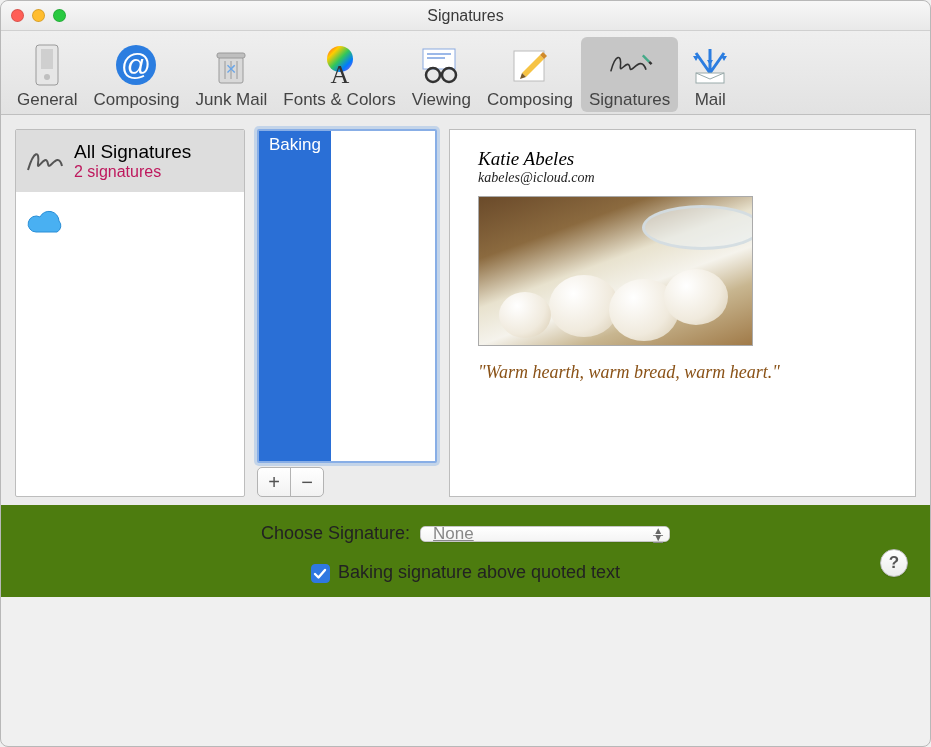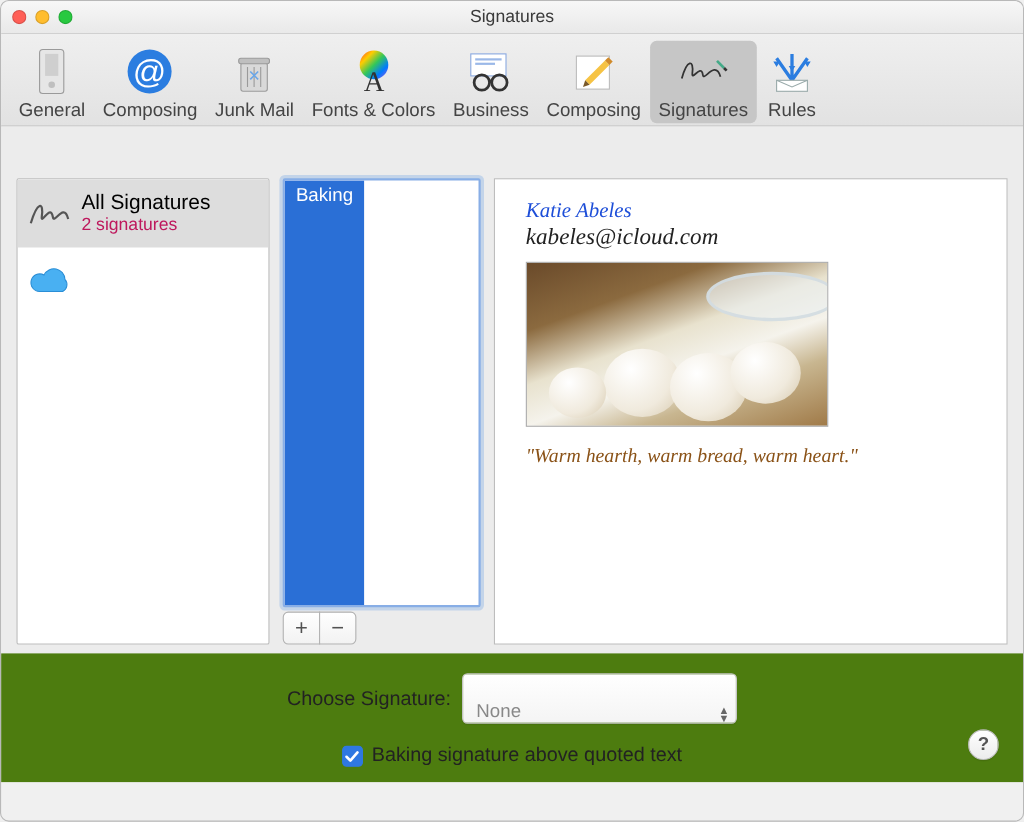--- a/index.html
+++ b/index.html
@@ -145,22 +145,22 @@
     flex:1;
     display:flex;
     flex-direction:column;
   }
   .preview-box {
     border:1px solid #bdbdbd;
     background:#fff;
     height:368px;
     padding:18px 28px;
   }
-  .preview-name{ color:#1d4ed8; font-style:italic; font-family:Georgia,serif; font-size:19px; }
-  .preview-email{ font-style:italic; font-family:Georgia,serif; font-size:21px; }
+  .preview-name{ color:#000000; font-style:italic; font-family:Georgia,serif; font-size:19px; }
+  .preview-email{ font-style:italic; font-family:Georgia,serif; font-size:14px; }
   .preview-img-placeholder{
     margin-top:10px;
     width:275px; height:150px;
     background:linear-gradient(160deg,#6a4a2a 0%,#8b6a3f 25%,#e8e2ce 45%,#f5f3ec 60%,#c8b690 75%,#a07a48 100%);
     border:1px solid #aaa;
     position:relative;
     overflow:hidden;
   }
   .egg{position:absolute;border-radius:50%;background:radial-gradient(circle at 35% 30%,#fff,#f0eadd 60%,#d6c8ac);}
   .e1{width:70px;height:62px;left:70px;top:78px;}
@@ -178,43 +178,44 @@
   }
   .checkbox {
     width:19px;height:19px;border:1px solid #a0a0a0;border-radius:4px;background:#fff;
     display:inline-flex;align-items:center;justify-content:center;flex:none;margin-top:2px;
   }
   .checkbox.checked{background:#2f78e1;border-color:#2f78e1;color:#fff;}
   .check-svg{width:14px;height:14px;}
   .match-text{font-size:18px;color:#222;}
   .match-sub{font-size:16px;color:#7a7a7a;margin-top:2px;}
 
-  .accounts-col, .siglist, .preview-box{ height:424px;margin-top:33px; }
+  .accounts-col, .siglist, .preview-box{ height:368px; }
 
   
   .bottom {
     background:#4d7c0f;
     padding:18px 14px 14px 14px;
     position:relative;
   }
   .choose-row{
     display:flex; align-items:center; justify-content:center; gap:10px;
   }
   .choose-label{font-size:18px;}
   .popup {
     width:250px;
-    height:46px;
+    height:16px;
     border:1px solid #c5c5c5;
     border-radius:5px;
     background:linear-gradient(#ffffff,#f4f4f4);
     box-shadow:0 1px 1px rgba(0,0,0,0.08);
-    display:flex; align-items:flex-end; justify-content:space-between;
+    display:flex; align-items:center; justify-content:space-between;
     padding:0 6px 0 12px;
     color:#888;
     font-size:17px;
+    text-decoration:underline;
   }
   .popup .arrows{display:flex;flex-direction:column;line-height:7px;font-size:10px;color:#666;}
   .place-row{
     display:flex;align-items:center;gap:8px;justify-content:center;margin-top:18px;
   }
   .place-text{font-size:18px;}
   .help-btn{
     position:absolute; right:22px; bottom:20px;
     width:28px;height:28px;border-radius:50%;
     background:linear-gradient(#fff,#ececec);
@@ -296,21 +297,21 @@
     <div class="tool-icon">
       <svg width="48" height="44" viewBox="0 0 48 44">
           <rect x="6" y="6" width="32" height="20" fill="#fff" stroke="#8aa9e0"></rect>
           <rect x="10" y="10" width="24" height="2" fill="#9bb8e8"></rect>
           <rect x="10" y="14" width="18" height="2" fill="#9bb8e8"></rect>
           <circle cx="16" cy="32" r="7" fill="none" stroke="#333" stroke-width="2.5"></circle>
           <circle cx="32" cy="32" r="7" fill="none" stroke="#333" stroke-width="2.5"></circle>
           <path d="M23 32 Q24 29 25 32" fill="none" stroke="#333" stroke-width="2.5"></path>
         </svg>
     </div>
-    <div class="tool-label">Business</div>
+    <div class="tool-label">Viewing</div>
   </div>
 
   <div class="tool">
     <div class="tool-icon">
       <svg width="44" height="44" viewBox="0 0 44 44">
           <rect x="6" y="8" width="30" height="30" fill="#fff" stroke="#bcbcbc"></rect>
           <path d="M14 30 L32 12 L36 16 L18 34 Z" fill="#f6c344"></path>
           <path d="M32 12 L36 16 L39 13 L35 9 Z" fill="#d08a2a"></path>
           <path d="M14 30 L12 36 L18 34 Z" fill="#7a5a2a"></path>
         </svg>
@@ -331,21 +332,21 @@
 
   <div class="tool">
     <div class="tool-icon">
       <svg width="44" height="44" viewBox="0 0 44 44">
           <path d="M22 30 L8 10 M22 30 L22 6 M22 30 L36 10" stroke="#2b7de0" stroke-width="3" fill="none"></path>
           <path d="M8 10 l-3 5 l6 0 z M22 6 l-3 5 l6 0 z M36 10 l-3 5 l6 0 z" fill="#2b7de0" transform="rotate(180 22 14)"></path>
           <rect x="8" y="30" width="28" height="10" fill="#fff" stroke="#9aa"></rect>
           <path d="M8 30 L22 36 L36 30" fill="none" stroke="#9aa"></path>
         </svg>
     </div>
-    <div class="tool-label">Rules</div>
+    <div class="tool-label">Mail</div>
   </div>
 
 </div>
 
 <div class="main">
 
   <div class="accounts-col">
     <div class="account-row selected">
       <div class="account-icon">
         <svg width="42" height="42" viewBox="0 0 42 42">

